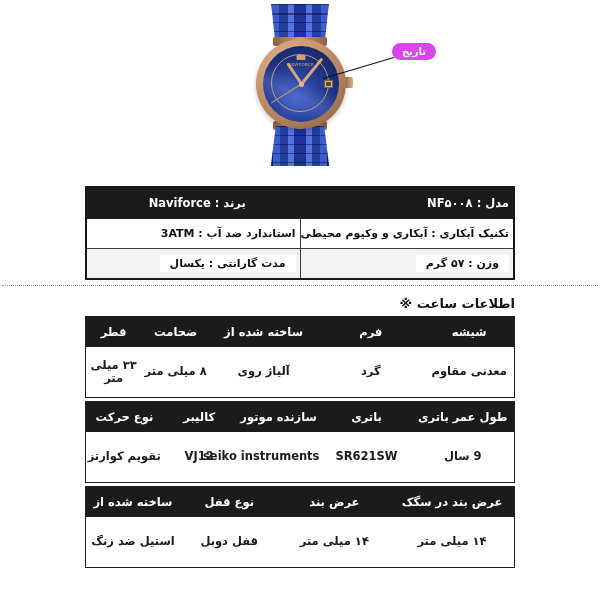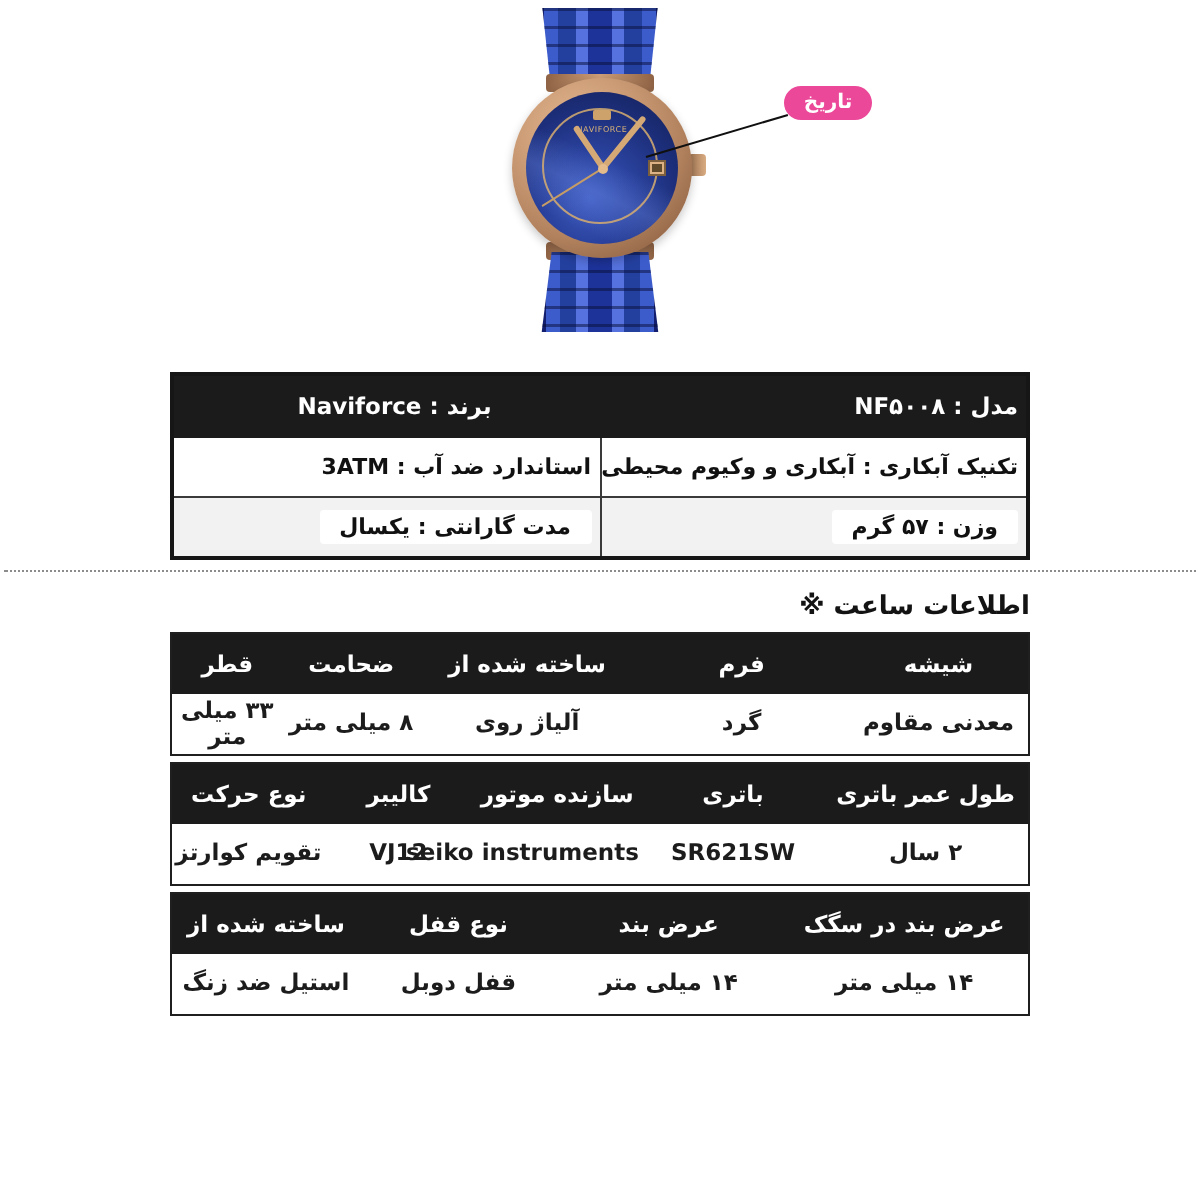--- a/index.html
+++ b/index.html
@@ -39,21 +39,21 @@
   .date-window i{position:absolute;left:1px;top:1px;right:1px;bottom:1px;background:#5f4a2c;display:block;}
   .hand{position:absolute;left:50%;bottom:50%;transform-origin:bottom center;border-radius:2px;background:#d4a976;}
   .hand.hour{width:3px;height:25px;margin-left:-1.5px;transform:rotate(-34deg);}
   .hand.minute{width:2.5px;height:33px;margin-left:-1.25px;transform:rotate(39deg);}
   .hand.second{width:1px;height:36px;margin-left:-.5px;background:#c59c66;transform:rotate(238deg);}
   .cap{position:absolute;left:50%;top:50%;width:5px;height:5px;margin:-2.5px 0 0 -2.5px;border-radius:50%;background:#e4bb8b;}
   .crown{position:absolute;left:344px;top:77px;width:9px;height:11px;border-radius:2px;
     background:linear-gradient(90deg,#9a6f4e,#d9ac82);}
   .callout-line{position:absolute;left:323px;top:78px;width:74px;height:0;border-top:1.5px solid #101010;
     transform-origin:left center;transform:rotate(-16.5deg);}
-  .callout{position:absolute;left:392px;top:43px;width:44px;height:17px;background:#ec4899;border-radius:9px;
+  .callout{position:absolute;left:392px;top:43px;width:44px;height:17px;background:#d946ef;border-radius:9px;
     color:#fff;font-size:10px;font-weight:bold;text-align:center;line-height:17px;direction:rtl;}
 
   
   .content{margin:0 85px;direction:rtl;}
   table{border-collapse:collapse;table-layout:fixed;width:430px;direction:rtl;}
 
   .spec-table{border:2px solid #161616;font-size:11px;font-weight:700;}
   .spec-table td{border:1.5px solid #3a3a3a;height:29px;text-align:right;vertical-align:middle;
     padding:0 4px;overflow:hidden;white-space:nowrap;}
   .spec-table tr.head td{background:#1b1b1b;color:#fff;border-color:#1b1b1b;height:30px;font-size:11.5px;}
@@ -66,21 +66,21 @@
 
   .section-title{direction:rtl;text-align:right;font-weight:700;font-size:13px;color:#131313;
     margin-top:9px;height:18px;line-height:18px;}
   .mt1{margin-top:10px;}
   .mt2{margin-top:16px;}
 
   .sec-table{border:1.5px solid #1f1f1f;margin-top:3px;}
   .sec-table th{background:#1b1b1b;color:#fff;font-weight:700;font-size:11.5px;height:30px;
     text-align:center;vertical-align:middle;padding:0 2px;white-space:nowrap;overflow:visible;}
   .sec-table td{height:28px;text-align:center;vertical-align:middle;font-size:11.5px;font-weight:700;
-    color:#1c1c1c;padding:1px 2px;white-space:nowrap;line-height:1.15;}
+    color:#1c1c1c;padding:11px 2px;white-space:nowrap;line-height:1.15;}
   .sec-table td.wrap{white-space:normal;}
   .lat{font-family:"DejaVu Sans",sans-serif;font-weight:400;font-size:10px;color:#3d3d3d;}
 </style>
 </head>
 <body>
 
 <div class="page">
 
   <div class="watch-area">
     <div class="bracelet-top"></div>
@@ -165,21 +165,21 @@
         </colgroup>
       <tbody>
           <tr>
         <th>طول عمر باتری</th>
         <th>باتری</th>
         <th>سازنده موتور</th>
         <th>کالیبر</th>
         <th>نوع حرکت</th>
       </tr>
       <tr>
-        <td>۲ سال</td>
+        <td>9 سال</td>
         <td class="lat">SR621SW</td>
         <td class="lat">seiko instruments</td>
         <td class="lat">VJ12</td>
         <td>تقویم کوارتز</td>
       </tr>
     </tbody>
       </table>
 
     <table class="sec-table">
       <colgroup>

